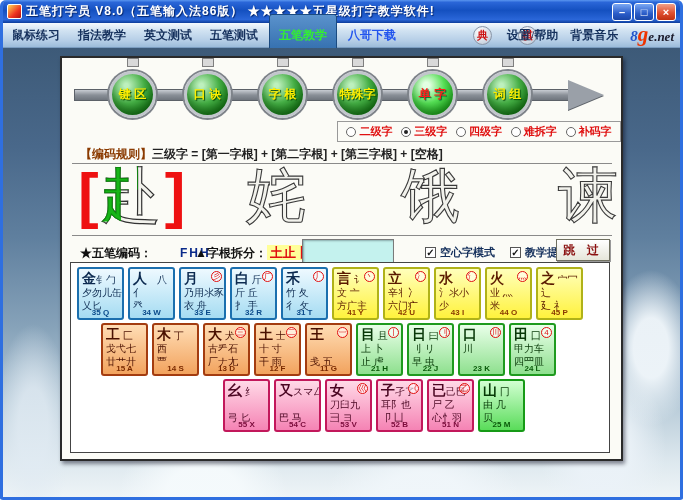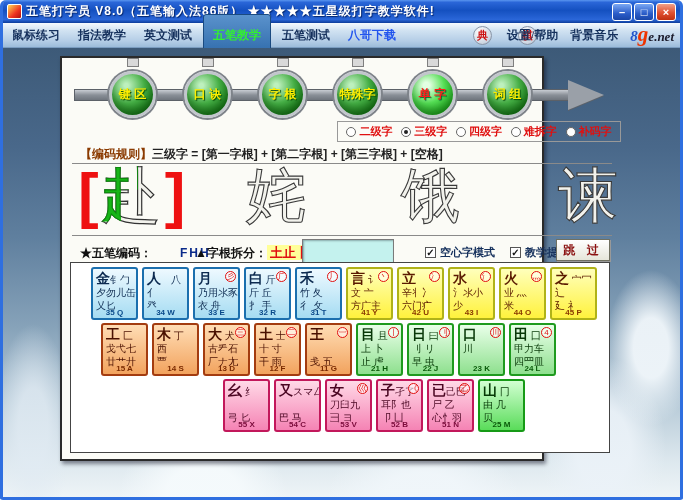--- a/index.html
+++ b/index.html
@@ -46,21 +46,21 @@
   .body-bg { position:relative; width:677px; height:449px;
     background:
       radial-gradient(ellipse 70px 120px at 648px 300px, rgba(240,246,250,.95) 25%, rgba(240,246,250,0) 65%),
       radial-gradient(ellipse 90px 130px at 600px 400px, rgba(235,242,248,.9) 30%, rgba(235,242,248,0) 70%),
       radial-gradient(ellipse 120px 90px at 200px 445px, rgba(245,250,252,.95) 30%, rgba(245,250,252,0) 70%),
       radial-gradient(ellipse 140px 100px at 420px 455px, rgba(240,246,250,.95) 30%, rgba(240,246,250,0) 70%),
       radial-gradient(ellipse 60px 160px at 30px 380px, rgba(225,235,243,.8) 25%, rgba(225,235,243,0) 65%),
       linear-gradient(180deg,#3d5a78 0%,#49688a 22%,#5f7f9e 42%,#86a2b9 62%,#b4c8d6 78%,#dde8ee 92%,#eef4f7 100%); }
 
   
-  .panel { position:absolute; left:57px; top:8px; width:484px; height:405px;
+  .panel { position:absolute; left:57px; top:8px; width:563px; height:405px;
     background:#fbfbf6; border:2px solid #2a2a2a; box-shadow:2px 3px 4px rgba(0,0,20,.45); }
 
   
   .nav-arrow { position:absolute; left:12px; top:31px; width:496px; height:12px;
     background:linear-gradient(180deg,#c8ccd2,#8a9098 50%,#6f757d); border:1px solid #5c6168; }
   .nav-arrowhead { position:absolute; left:506px; top:22px; width:0; height:0;
     border-left:36px solid #9aa0a8; border-top:15px solid transparent; border-bottom:15px solid transparent;
     filter:drop-shadow(0 1px 0 #5c6168); }
   .nav-tab { position:absolute; top:0; width:12px; height:9px; background:#d9d9d9; border:1px solid #7f7f7f; }
   .nav-ball { position:absolute; top:13px; width:47px; height:47px; border-radius:50%;
@@ -107,21 +107,21 @@
   .cbox { width:11px; height:11px; border:1px solid #555; background:#fff; color:#111; font-size:10px;
     line-height:9px; text-align:center; font-weight:bold; }
   .skip-btn { position:absolute; left:494px; top:181px; width:54px; height:22px;
     background:linear-gradient(180deg,#ffffff,#e6e6da); border:1px solid #707060;
     box-shadow:1px 1px 0 #999; color:#8a1010; font-size:12px; font-weight:bold;
     display:flex; align-items:center; justify-content:center; letter-spacing:4px; }
 
   
   .kb-box { position:absolute; left:8px; top:204px; width:540px; height:191px; background:#fff; border:1px solid #444; }
   .krow { position:absolute; display:flex; gap:4px; }
-  .krow1 { left:20px; top:4px; }
+  .krow1 { left:6px; top:4px; }
   .krow2 { left:30px; top:60px; }
   .krow3 { left:124px; top:116px;margin-left:28px; }
   .key { position:relative; width:47px; height:53px; border-radius:3px; border:2px solid #888;
     padding:1px 3px 0 3px; font-size:10px; line-height:1.23; overflow:hidden; }
   .key .kl { white-space:nowrap; }
   .key .kl.l1::first-letter { font-size:14px; font-weight:bold; }
   .key .kcode { position:absolute; bottom:0; left:0; right:0; text-align:center; font-size:8px; font-weight:bold; }
   .key .mark { position:absolute; top:2px; right:2px; width:11px; height:11px; border:1px solid #e01010;
     border-radius:50%; color:#e01010; font-size:8px; line-height:9px; text-align:center; background:rgba(255,255,255,.6); }
   .kc { background:linear-gradient(180deg,#eef9ff,#a5dcf2); border-color:#1b6fae; color:#0c2a50; }
@@ -150,22 +150,22 @@
       <div class="wbtn">□</div>
       <div class="wbtn close">×</div>
     </div>
   </div>
 
   <div class="menubar">
     <div class="menu-items">
         <div class="menu-item">鼠标练习</div>
         <div class="menu-item">指法教学</div>
         <div class="menu-item">英文测试</div>
+        <div class="menu-item">五笔测试</div>
         <div class="menu-item active">五笔教学</div>
-        <div class="menu-item">五笔测试</div>
         <div class="menu-item dl">八哥下载</div>
       </div>
     <div class="round-btns">
         <div class="round-btn">典</div>
         <div class="round-btn">棋</div>
       </div>
     <div class="menu-right">
       <span class="menu-rtext">设置/帮助</span>
       <span class="menu-rtext">背景音乐</span>
       <span class="logo">

